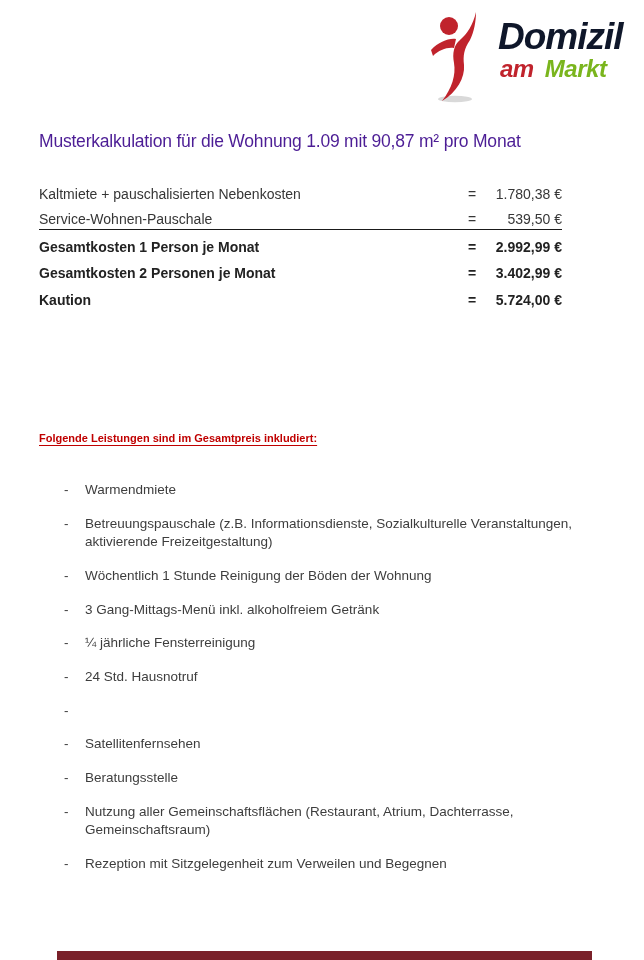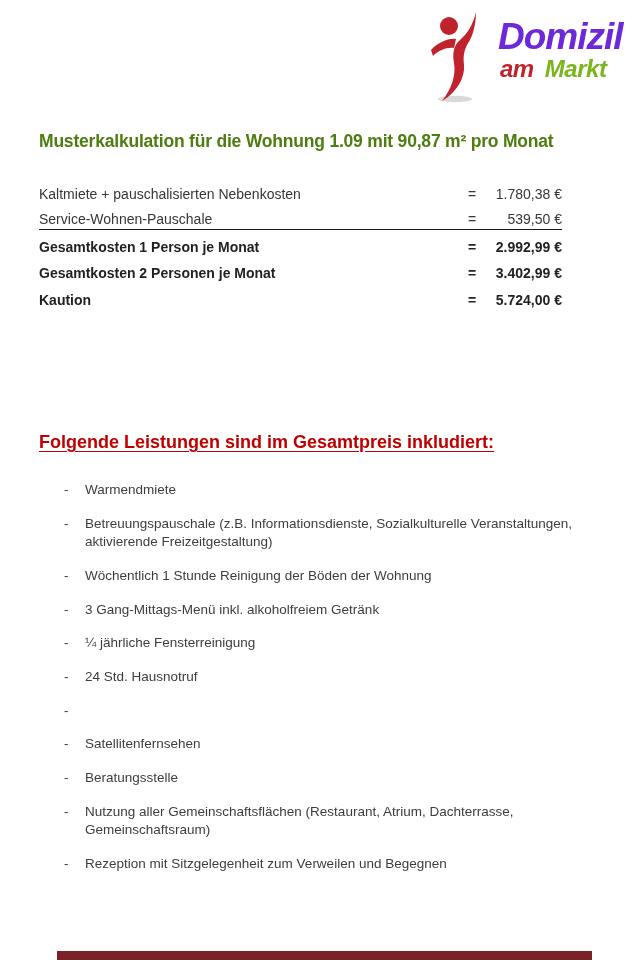--- a/index.html
+++ b/index.html
@@ -14,54 +14,54 @@
   
   .logo{
     position:absolute;top:10px;right:6px;
     width:212px;height:96px;
     display:flex;align-items:flex-start;
   }
   .logo-figure{width:66px;height:92px;margin-top:2px;}
   .logo-text{display:flex;flex-direction:column;margin-left:6px;margin-top:8px;}
   .brand-1{
     font-size:37px;font-weight:bold;font-style:italic;
-    color:#6d28d9;line-height:1;letter-spacing:-1px;
+    color:#0f172a;line-height:1;letter-spacing:-1px;
   }
   .brand-2{
     font-size:24px;font-weight:bold;font-style:italic;
     line-height:1;margin-top:2px;margin-left:2px;letter-spacing:-0.5px;
   }
   .brand-2 .am{color:#c0232c;}
   .brand-2 .markt{color:#7ab51d;margin-left:5px;}
 
   
   .title{
     position:absolute;left:39px;top:131px;width:560px;
-    font-size:17.5px;font-weight:bold;color:#4d7c0f;
+    font-size:17.5px;font-weight:normal;color:#4c1d95;
     letter-spacing:-0.2px;
   }
 
   
   .costs{position:absolute;left:39px;top:177px;width:523px;}
   .cost-row{
     display:flex;align-items:flex-end;
     height:26.5px;
     font-size:14px;color:#363636;
     padding-bottom:2px;box-sizing:border-box;
   }
   .cost-row .lbl{flex:1;text-align:left;}
   .cost-row .eq{width:16px;text-align:center;}
   .cost-row .val{width:82px;text-align:right;margin-top:20px;}
   .cost-row.bold{font-weight:bold;color:#222;}
   .cost-row.rule{border-bottom:1.5px solid #1a1a1a;}
 
   
   .included-heading{
     position:absolute;left:39px;top:432px;
-    font-size:18px;font-weight:bold;color:#c00000;
+    font-size:11px;font-weight:bold;color:#c00000;
     text-decoration:underline;
     text-underline-offset:3px;
   }
 
   
   .svc-list{position:absolute;left:39px;top:481px;width:560px;}
   .svc-item{
     display:flex;
     font-size:13.5px;color:#3d3d3d;
     line-height:18.5px;

